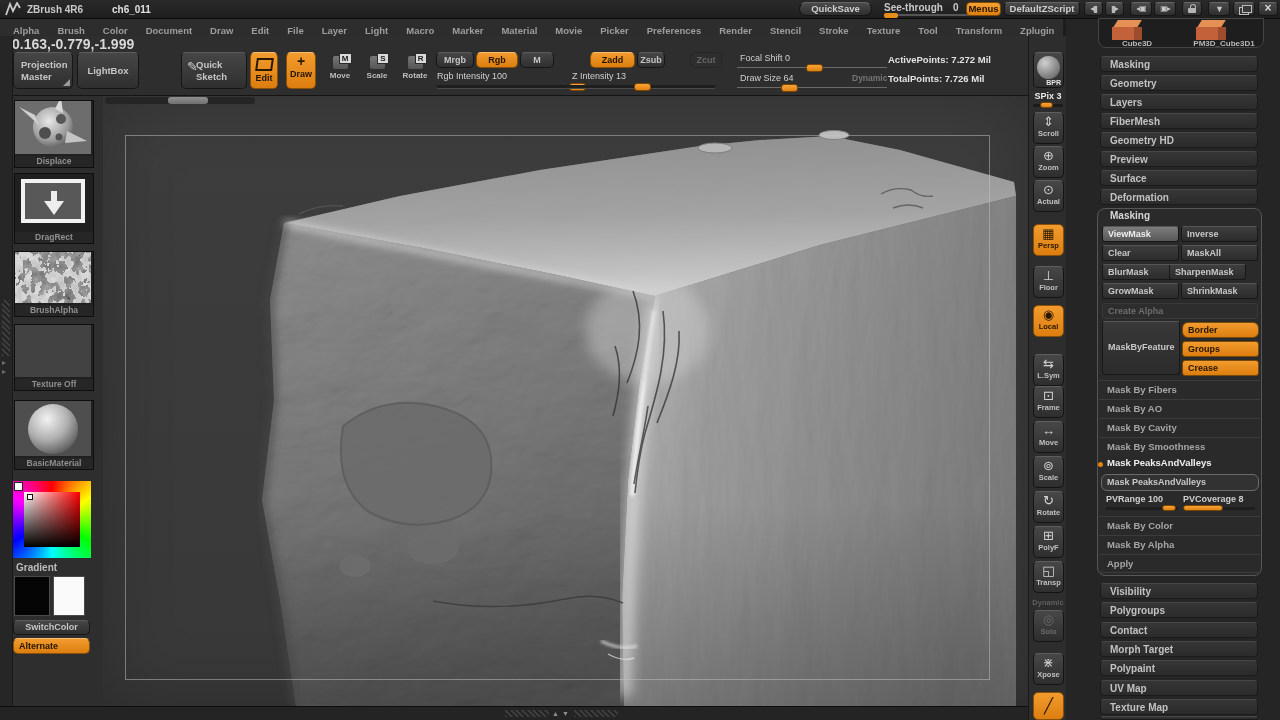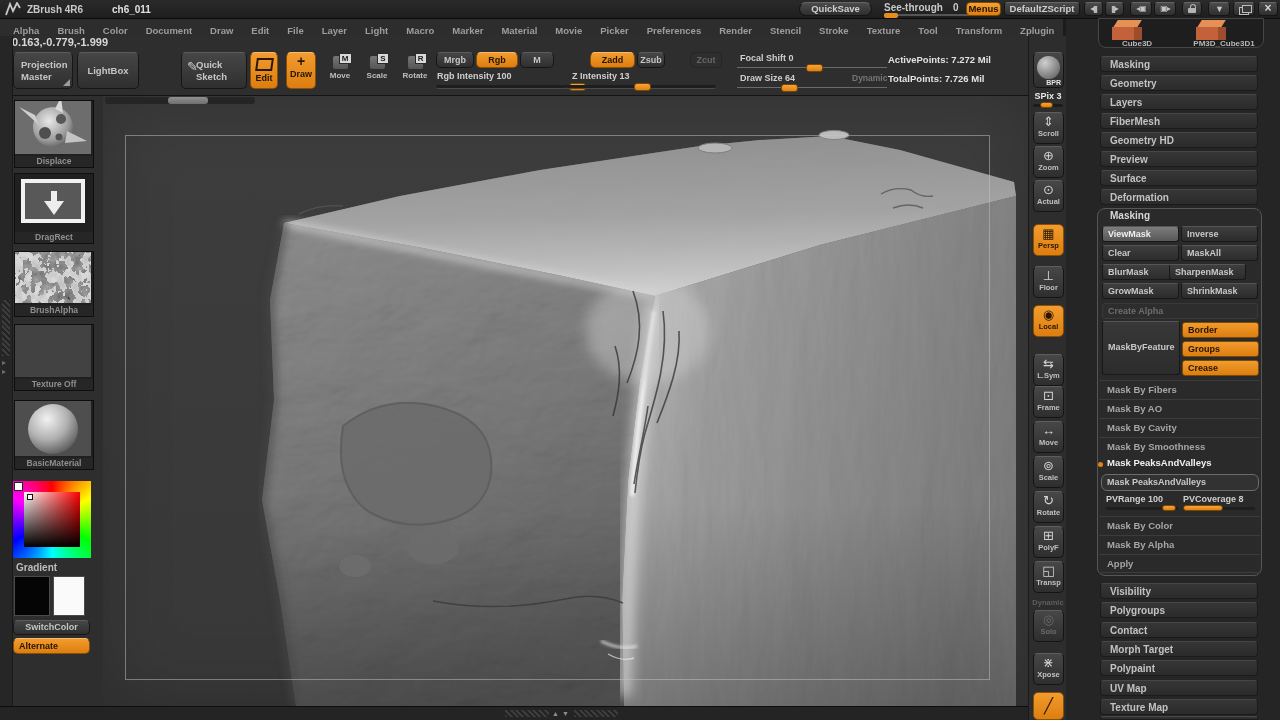--- a/index.html
+++ b/index.html
@@ -23,21 +23,21 @@
            display:flex;align-items:center;padding-left:4px;}
   .menu-item{font-size:9.5px;font-weight:bold;color:#9d9d9d;padding:0 9px;cursor:default;}
 
   
   #shelf{left:0;top:36px;width:1066px;height:60px;background:#2e2e2e;border-bottom:1px solid #141414;}
   .btn{position:absolute;background:linear-gradient(#464646,#2f2f2f);border:1px solid #161616;border-top-color:#5c5c5c;
        border-radius:5px;color:#c6c6c6;font-weight:bold;font-size:9.5px;text-align:center;box-sizing:border-box;}
   .btn.orange{background:linear-gradient(#f29b2e,#dd7e0f);color:#241503;border-color:#8a5008;border-top-color:#f7bb6a;}
   .btn.dim{color:#666;}
   .sm{height:16px;line-height:14px;font-size:9px;}
-  .slider-label{font-size:9px;font-weight:bold;color:#cfcfcf;}
+  .slider-label{font-size:9px;font-weight:normal;color:#cfcfcf;}
   .track{position:absolute;height:3px;background:#1e1e1e;border-bottom:1px solid #4a4a4a;border-radius:2px;}
   .thumb{position:absolute;width:15px;height:6px;background:linear-gradient(#f7a43a,#df820f);border-radius:3px;border:1px solid #7a4606;}
   .icon-tool{position:absolute;width:30px;height:34px;text-align:center;color:#bdbdbd;font-size:8px;font-weight:bold;}
   .page-ic{position:relative;display:inline-block;width:15px;height:13px;background:linear-gradient(#777,#555);border-radius:2px;margin-top:2px;}
   .page-badge{position:absolute;top:-3px;right:-4px;background:#d9d9d9;color:#1c1c1c;font-size:8px;font-weight:bold;padding:0 2px;border:1px solid #2a2a2a;}
   .corner-fold{position:absolute;right:2px;bottom:2px;width:0;height:0;border-left:7px solid transparent;border-bottom:7px solid #9a9a9a;}
 
   
   #left-divider{left:0;top:36px;width:13px;height:670px;background:#262626;border-right:1px solid #191919;}
   #left-sidebar{left:13px;top:96px;width:90px;height:610px;background:#2e2e2e;}
@@ -137,21 +137,21 @@
       <div class="menu-item">Stencil</div>
       <div class="menu-item">Stroke</div>
       <div class="menu-item">Texture</div>
       <div class="menu-item">Tool</div>
       <div class="menu-item">Transform</div>
       <div class="menu-item">Zplugin</div>
       <div class="menu-item">Zscript</div>
     </div>
 
   <div class="abs" id="shelf">
-    <div class="txt" style="left:12px;top:0;font-size:11px;font-weight:bold;color:#d8d8d8">0.163,-0.779,-1.999</div>
+    <div class="txt" style="left:12px;top:0;font-size:14px;font-weight:bold;color:#d8d8d8">0.163,-0.779,-1.999</div>
 
     <div class="btn" style="left:13px;top:16px;width:60px;height:37px;line-height:12px;padding-top:6px;text-align:left;padding-left:7px">
       <span>Projection Master</span>
       <span class="corner-fold"></span>
     </div>
     <div class="btn" style="left:77px;top:16px;width:62px;height:37px;line-height:35px">LightBox</div>
     <div class="btn" style="left:181px;top:16px;width:66px;height:37px;line-height:12px;padding-top:6px">
       <span style="position:absolute;left:5px;top:8px;font-size:13px;color:#cfcfcf">✎</span>
       <span style="display:inline-block;margin-left:14px;text-align:left">Quick Sketch</span>
     </div>
@@ -518,21 +518,21 @@
         <div class="mask-btn" style="left: 115px; top: 226px;">MaskAll</div>
         <div class="mask-btn" style="left: 36px; top: 245px;">BlurMask</div>
         <div class="mask-btn" style="left: 103px; top: 245px;">SharpenMask</div>
         <div class="mask-btn" style="left: 36px; top: 264px;">GrowMask</div>
         <div class="mask-btn" style="left: 115px; top: 264px;">ShrinkMask</div>
       </div>
 
     <div class="mask-btn dim abs" style="left:36px;top:284px;width:156px;background:#2d2d2d;border-color:#3a3a3a;color:#6d6d6d">Create Alpha</div>
     <div class="mask-btn abs" style="left:36px;top:302px;width:78px;height:54px;line-height:50px;background:linear-gradient(#383838,#2c2c2c)">MaskByFeature</div>
     <div id="tp-features">
-        <div class="mask-btn orange" style="left: 116px; top: 303px; width: 77px;">Border</div>
+        <div class="mask-btn orange" style="left: 116px; top: 303px; width: 77px; border-radius: 6px;">Border</div>
         <div class="mask-btn orange" style="left: 116px; top: 322px; width: 77px;">Groups</div>
         <div class="mask-btn orange" style="left: 116px; top: 341px; width: 77px;">Crease</div>
       </div>
     <div id="tp-masklist">
         <div class="mask-item" style="top: 361px;">Mask By Fibers</div>
         <div class="mask-item" style="top: 380px;">Mask By AO</div>
         <div class="mask-item" style="top: 399px;">Mask By Cavity</div>
         <div class="mask-item" style="top: 418px;">Mask By Smoothness</div>
       </div>
 

